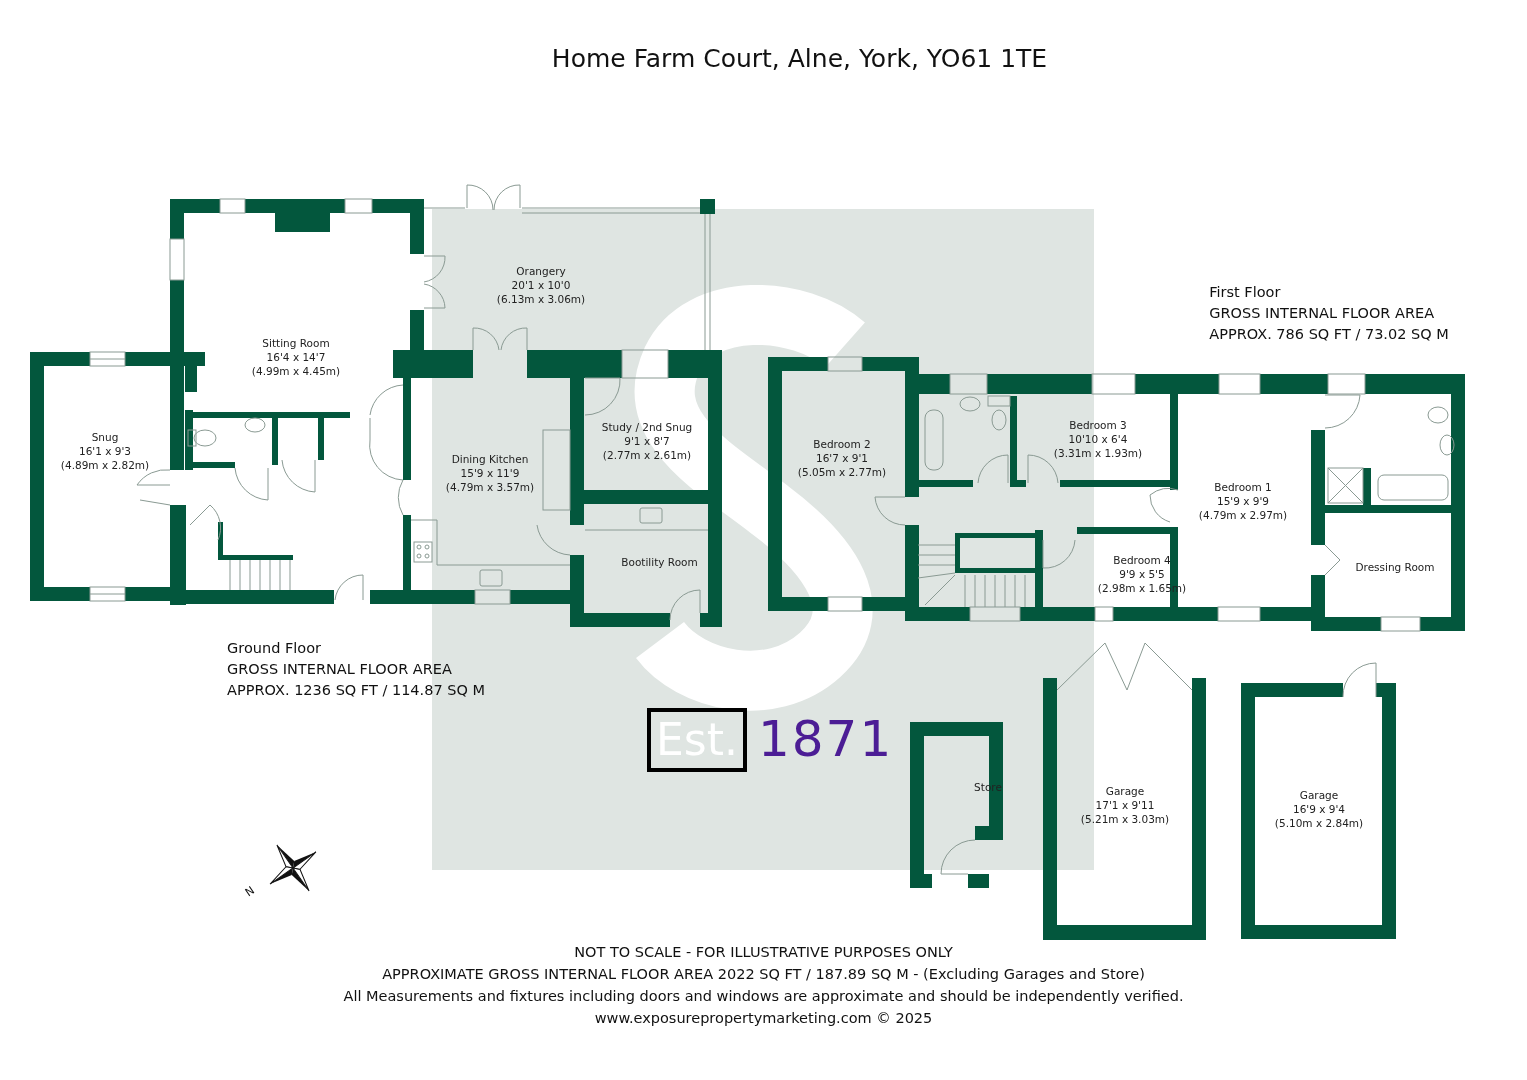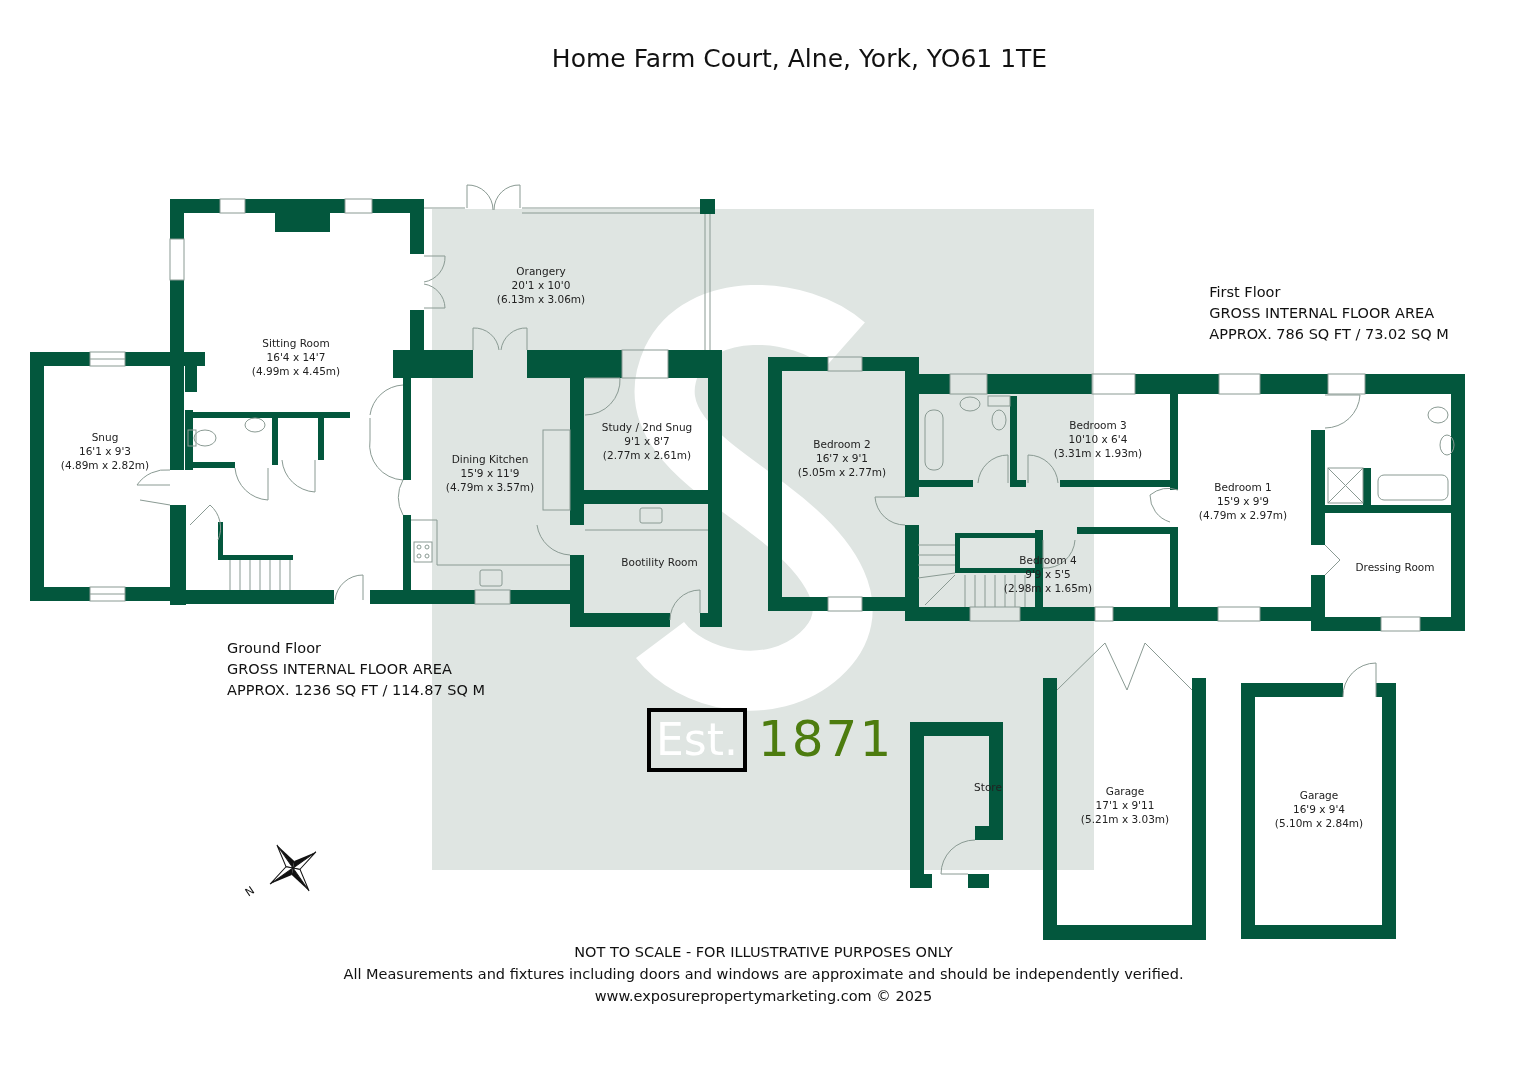--- a/index.html
+++ b/index.html
@@ -5,21 +5,21 @@
   html, body { margin:0; padding:0; background:#ffffff; }
   body { width:1527px; height:1080px; position:relative; overflow:hidden; font-family:"DejaVu Sans", sans-serif; color:#1a1a1a; }
   .abs { position:absolute; }
   .title { left:0; width:1527px; top:44px; text-align:center; font-size:25px; color:#111; letter-spacing:0;margin-left:36px; }
   .watermark { left:432px; top:209px; width:662px; height:661px; background:#dfe5e2; }
   svg.plan { position:absolute; left:0; top:0; }
   .room-label { position:absolute; text-align:center; font-size:10.5px; line-height:14px; color:#222; transform:translateX(-50%); white-space:nowrap; }
   .area-block { position:absolute; text-align:left; font-size:14.5px; line-height:21px; color:#111; transform:translateX(-50%); white-space:nowrap; }
   .footer { position:absolute; left:0; width:1527px; top:941px; text-align:center; font-size:14.5px; line-height:22px; color:#111; }
   .est-box { left:647px; top:708px; width:92px; height:56px; border:4px solid #000000; text-align:center; line-height:56px; font-size:44px; color:#fff; }
-  .est-year { left:758px; top:708px; line-height:62px; font-size:50px; color:#4d7c0f; letter-spacing:2px; }
+  .est-year { left:758px; top:708px; line-height:62px; font-size:50px; color:#4c1d95; letter-spacing:2px; }
 </style>
 </head>
 <body>
 
 <div class="abs title">Home Farm Court, Alne, York, YO61 1TE</div>
 
 <div class="abs watermark"></div>
 
 <svg class="plan" width="1527" height="1080" viewBox="0 0 1527 1080">
 
@@ -285,21 +285,21 @@
 <div class="room-label" style="left:842px; top:437px;">
   <div>Bedroom 2</div>
   <div>16'7 x 9'1</div>
   <div>(5.05m x 2.77m)</div>
 </div>
 <div class="room-label" style="left:1098px; top:418px;">
   <div>Bedroom 3</div>
   <div>10'10 x 6'4</div>
   <div>(3.31m x 1.93m)</div>
 </div>
-<div class="room-label" style="left:1048px; top:553px;">
+<div class="room-label" style="left:1142px; top:553px;">
   <div>Bedroom 4</div>
   <div>9'9 x 5'5</div>
   <div>(2.98m x 1.65m)</div>
 </div>
 <div class="room-label" style="left:1243px; top:480px;">
   <div>Bedroom 1</div>
   <div>15'9 x 9'9</div>
   <div>(4.79m x 2.97m)</div>
 </div>
 <div class="room-label" style="left:1395px; top:560px;">
@@ -340,15 +340,16 @@
     <polygon points="-28,0 -5,5 0,0" fill="#111"></polygon>
     <polygon points="-28,0 -5,-5 0,0" fill="#fff" stroke="#111" stroke-width="1"></polygon>
     <polygon points="28,0 5,-5 0,0" fill="#111"></polygon>
     <polygon points="28,0 5,5 0,0" fill="#fff" stroke="#111" stroke-width="1"></polygon>
   </g>
   <text x="2" y="56" font-size="11" font-family="DejaVu Sans, sans-serif" fill="#111" transform="rotate(-35 8 52)">N</text>
 </svg>
 
 <div class="footer">
   <div>NOT TO SCALE - FOR ILLUSTRATIVE PURPOSES ONLY</div>
+  <div>APPROXIMATE GROSS INTERNAL FLOOR AREA 2022 SQ FT / 187.89 SQ M - (Excluding Garages and Store)</div>
   <div>All Measurements and fixtures including doors and windows are approximate and should be independently verified.</div>
   <div>www.exposurepropertymarketing.com © 2025</div>
 </div>
 
 </body></html>

